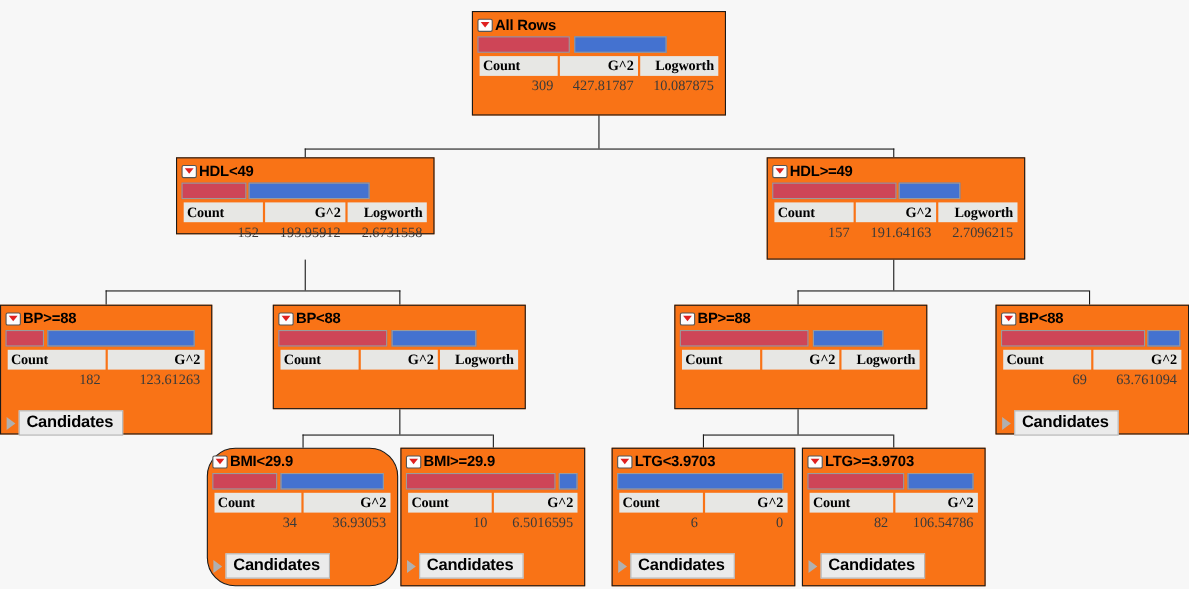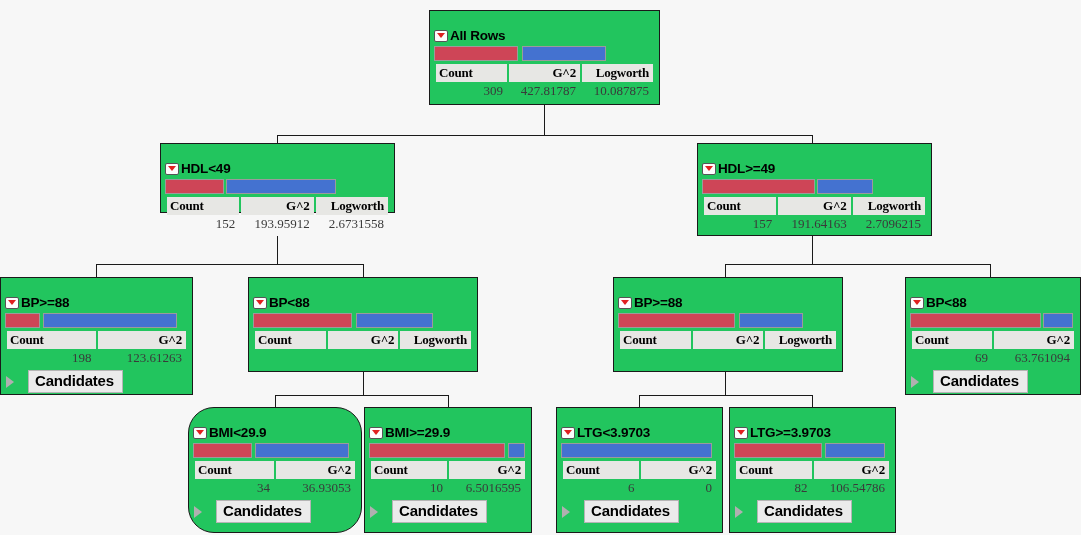--- a/index.html
+++ b/index.html
@@ -20,22 +20,22 @@
     background: #1a1a1a;
   }
   .conn.v { width: 1px; }
   .conn.h { height: 1px; }
 
   
   .node {
     position: absolute;
     box-sizing: border-box;
     border: 1px solid #1a1a1a;
-    background: #22c55e;
-    padding: 16px 4px 4px 4px;
+    background: #f97316;
+    padding: 3px 4px 4px 4px;
   }
   .node-title {
     display: flex;
     align-items: center;
     gap: 2px;
     height: 17px;
     margin-bottom: 2px;
   }
   .tri-btn {
     width: 14px; height: 12px;
@@ -112,22 +112,22 @@
     text-align: right;
     padding: 1px 4px 0 3px;
     white-space: nowrap;
     background: transparent;
   }
 
   
   .cand {
     display: flex;
     align-items: center;
-    gap: 14px;
-    margin-top: 4px;
+    gap: 3px;
+    margin-top: 20px;
   }
   .cand .caret {
     width: 0; height: 0;
     border-top: 6px solid transparent;
     border-bottom: 6px solid transparent;
     border-left: 8px solid #b0b0b0;
     flex: none;
     margin-left: 1px;
   }
   .cand .cbox {
@@ -263,21 +263,21 @@
       <div class="seg red" style="width:19%;"></div>
       <div class="seg blue" style="left:21%; width:73%;"></div>
     </div>
     <table class="stats">
       <tbody>
           <tr>
         <th class="lead">Count</th>
         <th>G^2</th>
       </tr>
       <tr>
-        <td>198</td>
+        <td>182</td>
         <td>123.61263</td>
       </tr>
     </tbody>
       </table>
     <div class="cand">
       <span class="caret"></span>
       <span class="cbox">Candidates</span>
     </div>
   </div>
 

